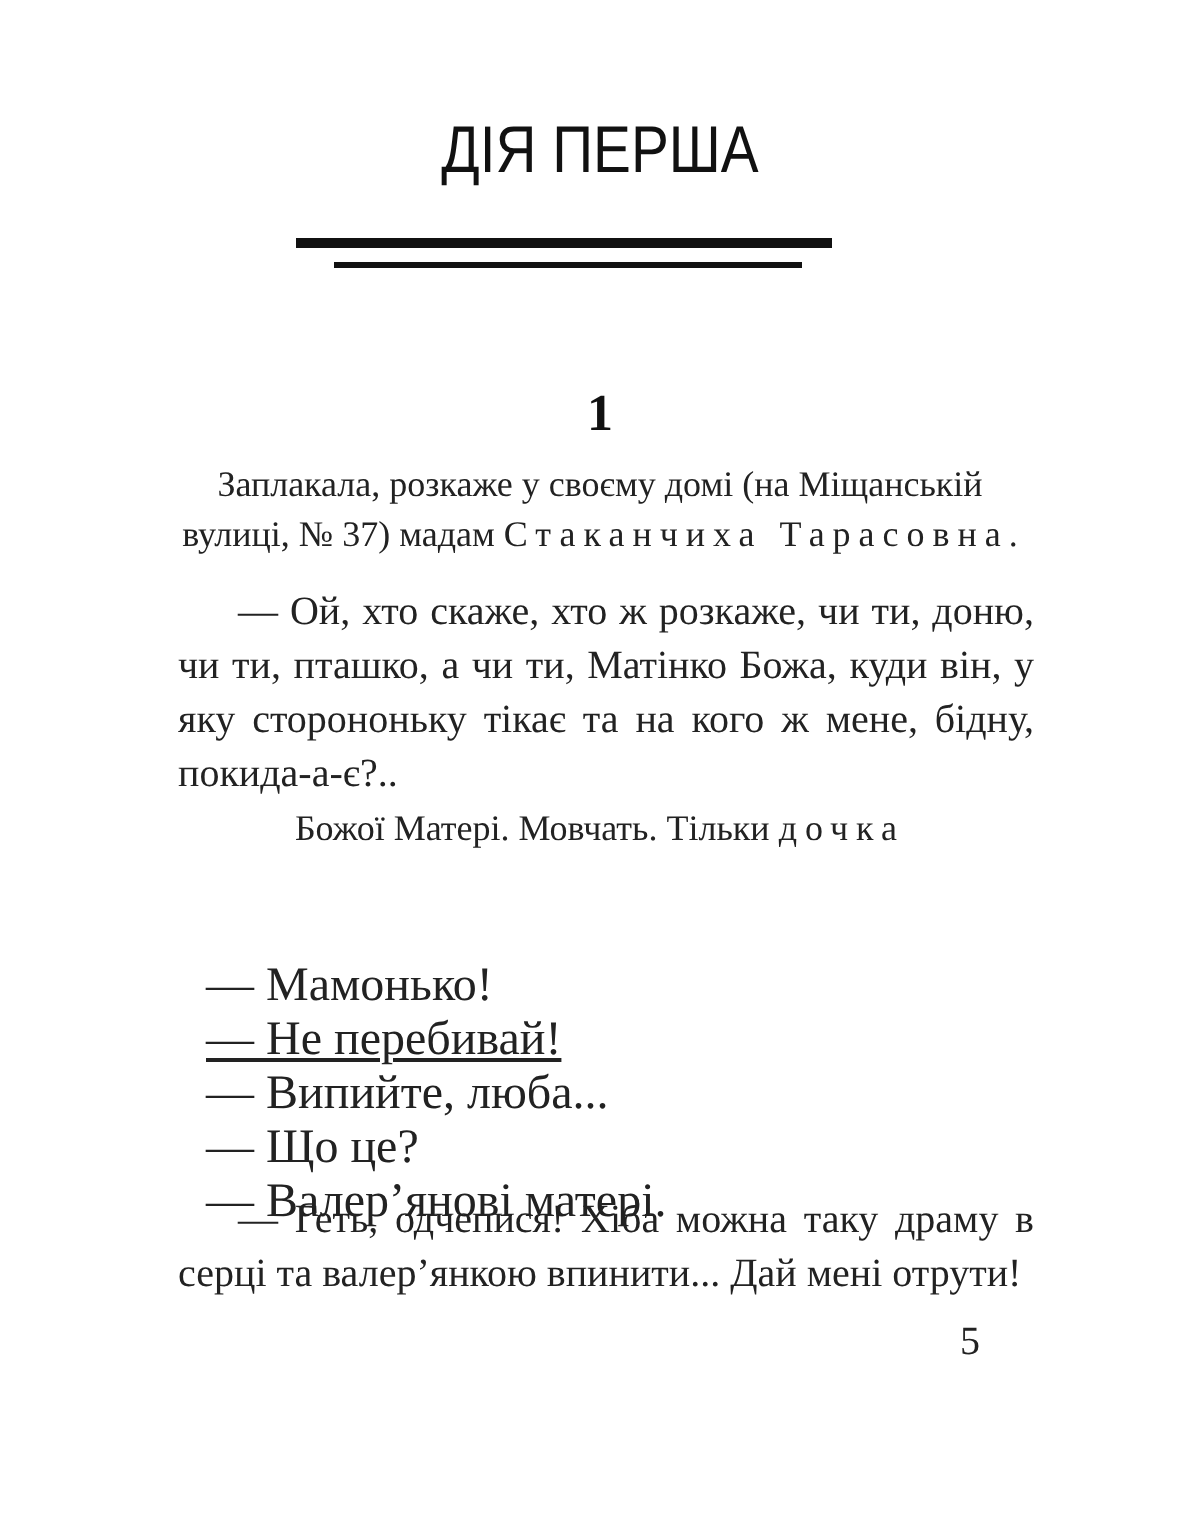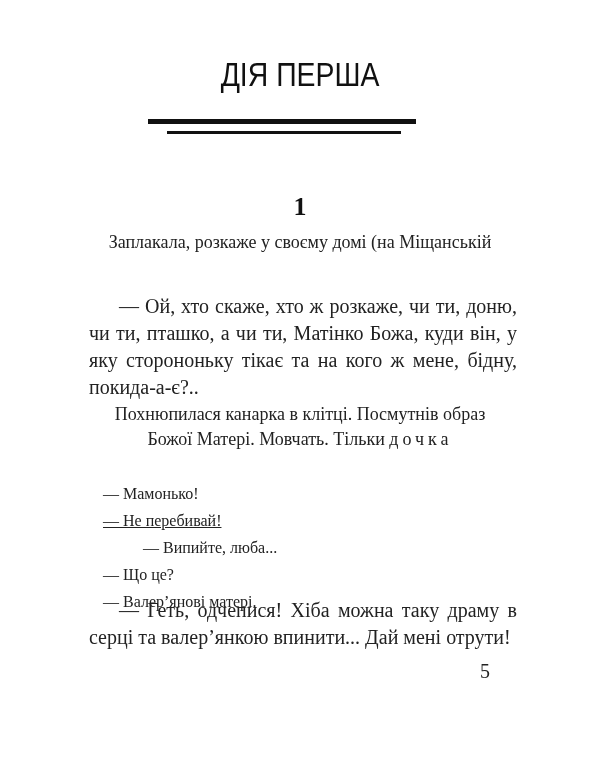--- a/index.html
+++ b/index.html
@@ -9,46 +9,46 @@
       font-family:"Liberation Sans", "DejaVu Sans", sans-serif; font-size:33px; letter-spacing:0px;
       transform:scaleX(0.86); transform-origin:center; color:#111; }
     .rule1 { position:absolute; left:148px; top:119px; width:268px; height:5px; background:#111; }
     .rule2 { position:absolute; left:167px; top:131px; width:234px; height:3px; background:#111; }
     .chapter { position:absolute; top:192px; left:0; width:600px; text-align:center;
       font-size:26px; font-weight:bold; color:#111; }
     .stage { position:absolute; left:80px; width:440px; text-align:center; font-size:18px; line-height:25px; color:#222; }
     .spaced { letter-spacing:4px; }
     .para { position:absolute; left:73px; width:428px; font-size:20px; line-height:27px; text-align:justify; color:#222; }
     .indent { text-indent:30px;margin-left:16px; }
-    .dialog { position:absolute; left:103px; font-size:16px; line-height:27px; color:#222; }
+    .dialog { position:absolute; left:103px; font-size:24px; line-height:27px; color:#222; }
     .pagenum { position:absolute; top:660px; left:480px; font-size:20px; color:#222; }
   </style>
 </head>
 <body>
 
 <div class="title" data-name="act-title">ДІЯ ПЕРША</div>
 <div class="rule1" data-name="title-rule-thick"></div>
 <div class="rule2" data-name="title-rule-thin"></div>
 
 <div class="chapter" data-name="chapter-number">1</div>
 
 <div class="stage" style="top:230px;" data-name="stage-direction-1">
   <div data-name="stage-direction-1-line1">Заплакала, розкаже у своєму домі (на Міщанській</div>
+  <div data-name="stage-direction-1-line2"><span data-name="text-span">вулиці, № 37) мадам </span><span class="spaced" data-name="character-name">Стаканчиха Тарасовна</span><span data-name="text-span">.</span></div>
 </div>
 
 <div class="para indent" style="top:293px;" data-name="monologue-paragraph">— Ой, хто скаже, хто ж розкаже, чи ти, доню, чи ти, пташко, а чи ти, Матінко Божа, куди він, у яку сторононьку тікає та на кого ж мене, бідну, покида-а-є?..</div>
 
 <div class="stage" style="top:402px;" data-name="stage-direction-2">
-  <div data-name="stage-direction-2-line1">Похнюпилася канарка в клітці. Посмутнів образ</div>
   <div data-name="stage-direction-2-line2"><span data-name="text-span">Божої Матері. Мовчать. Тільки </span><span class="spaced" data-name="character-name">дочка</span></div>
 </div>
 
 <div class="dialog" style="top:480px;" data-name="dialog-line">— Мамонько!</div>
 <div class="dialog" style="top:507px;text-decoration:underline;" data-name="dialog-line">— Не перебивай!</div>
-<div class="dialog" style="top:534px;margin-left:40px;" data-name="dialog-line">— Випийте, люба...</div>
+<div class="dialog" style="top:534px;" data-name="dialog-line">— Випийте, люба...</div>
 <div class="dialog" style="top:561px;" data-name="dialog-line">— Що це?</div>
 <div class="dialog" style="top:588px;" data-name="dialog-line">— Валер’янові матері.</div>
 
 <div class="para indent" style="top:598px; top:597px;" data-name="final-paragraph">— Геть, одчепися! Хіба можна таку драму в серці та валер’янкою впинити... Дай мені отрути!</div>
 
 <div class="pagenum" data-name="page-number">5</div>
 
 <style>
   .para[data-name="final-paragraph"] { top:597px !important; }
 </style>

